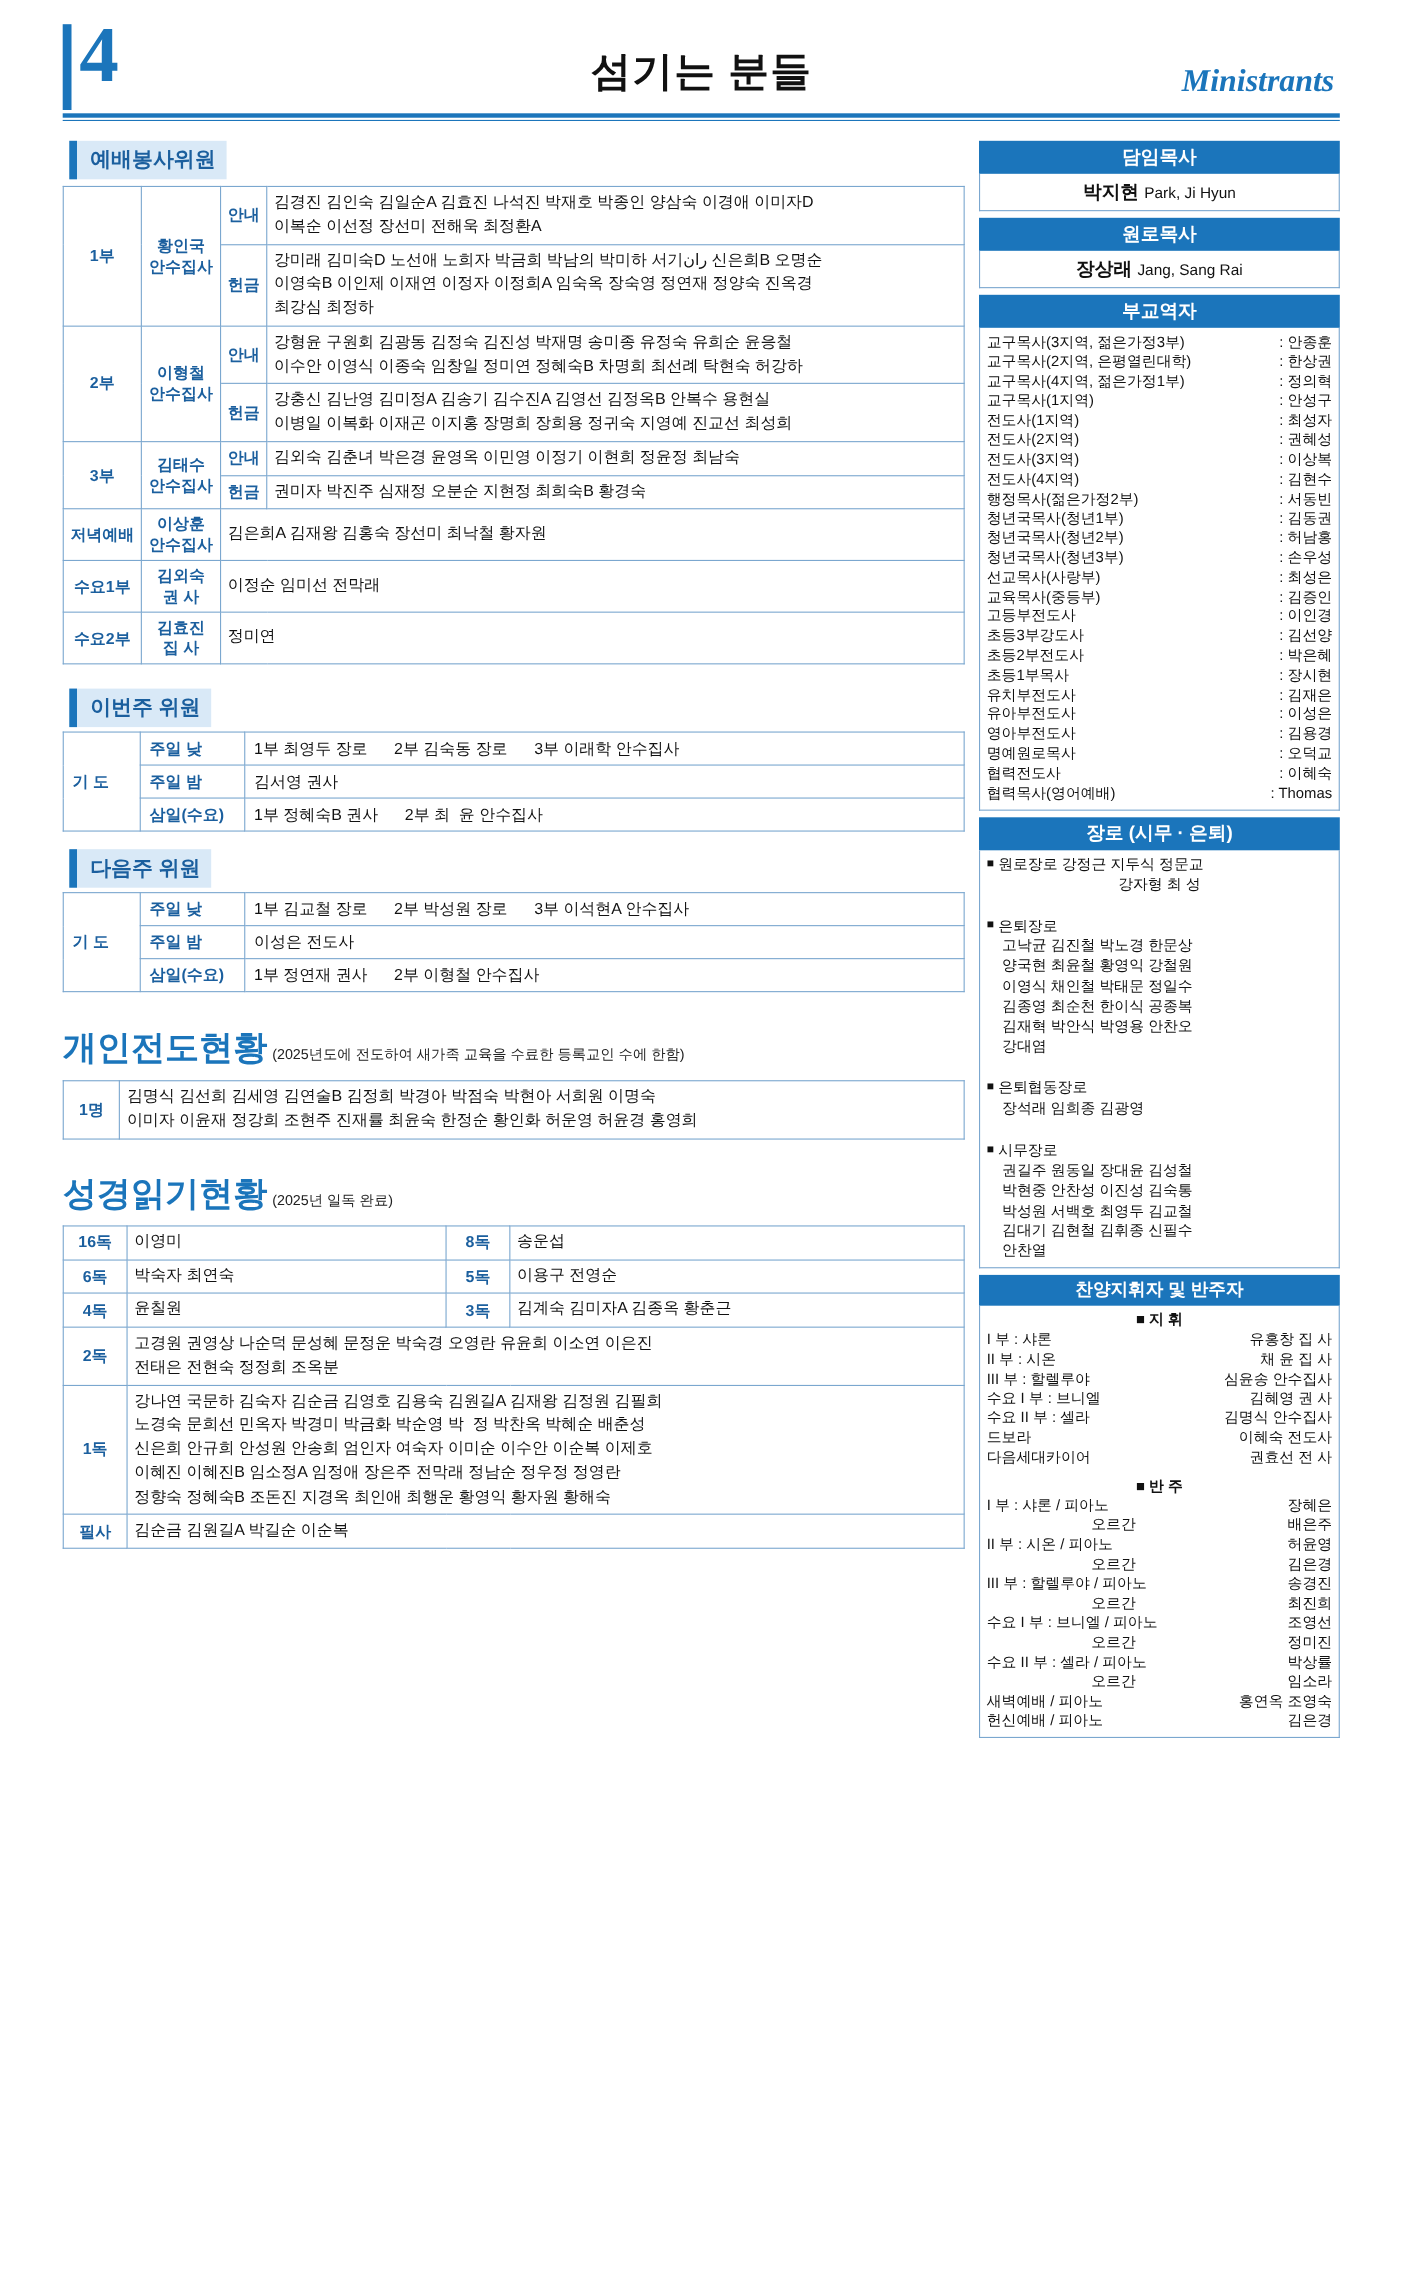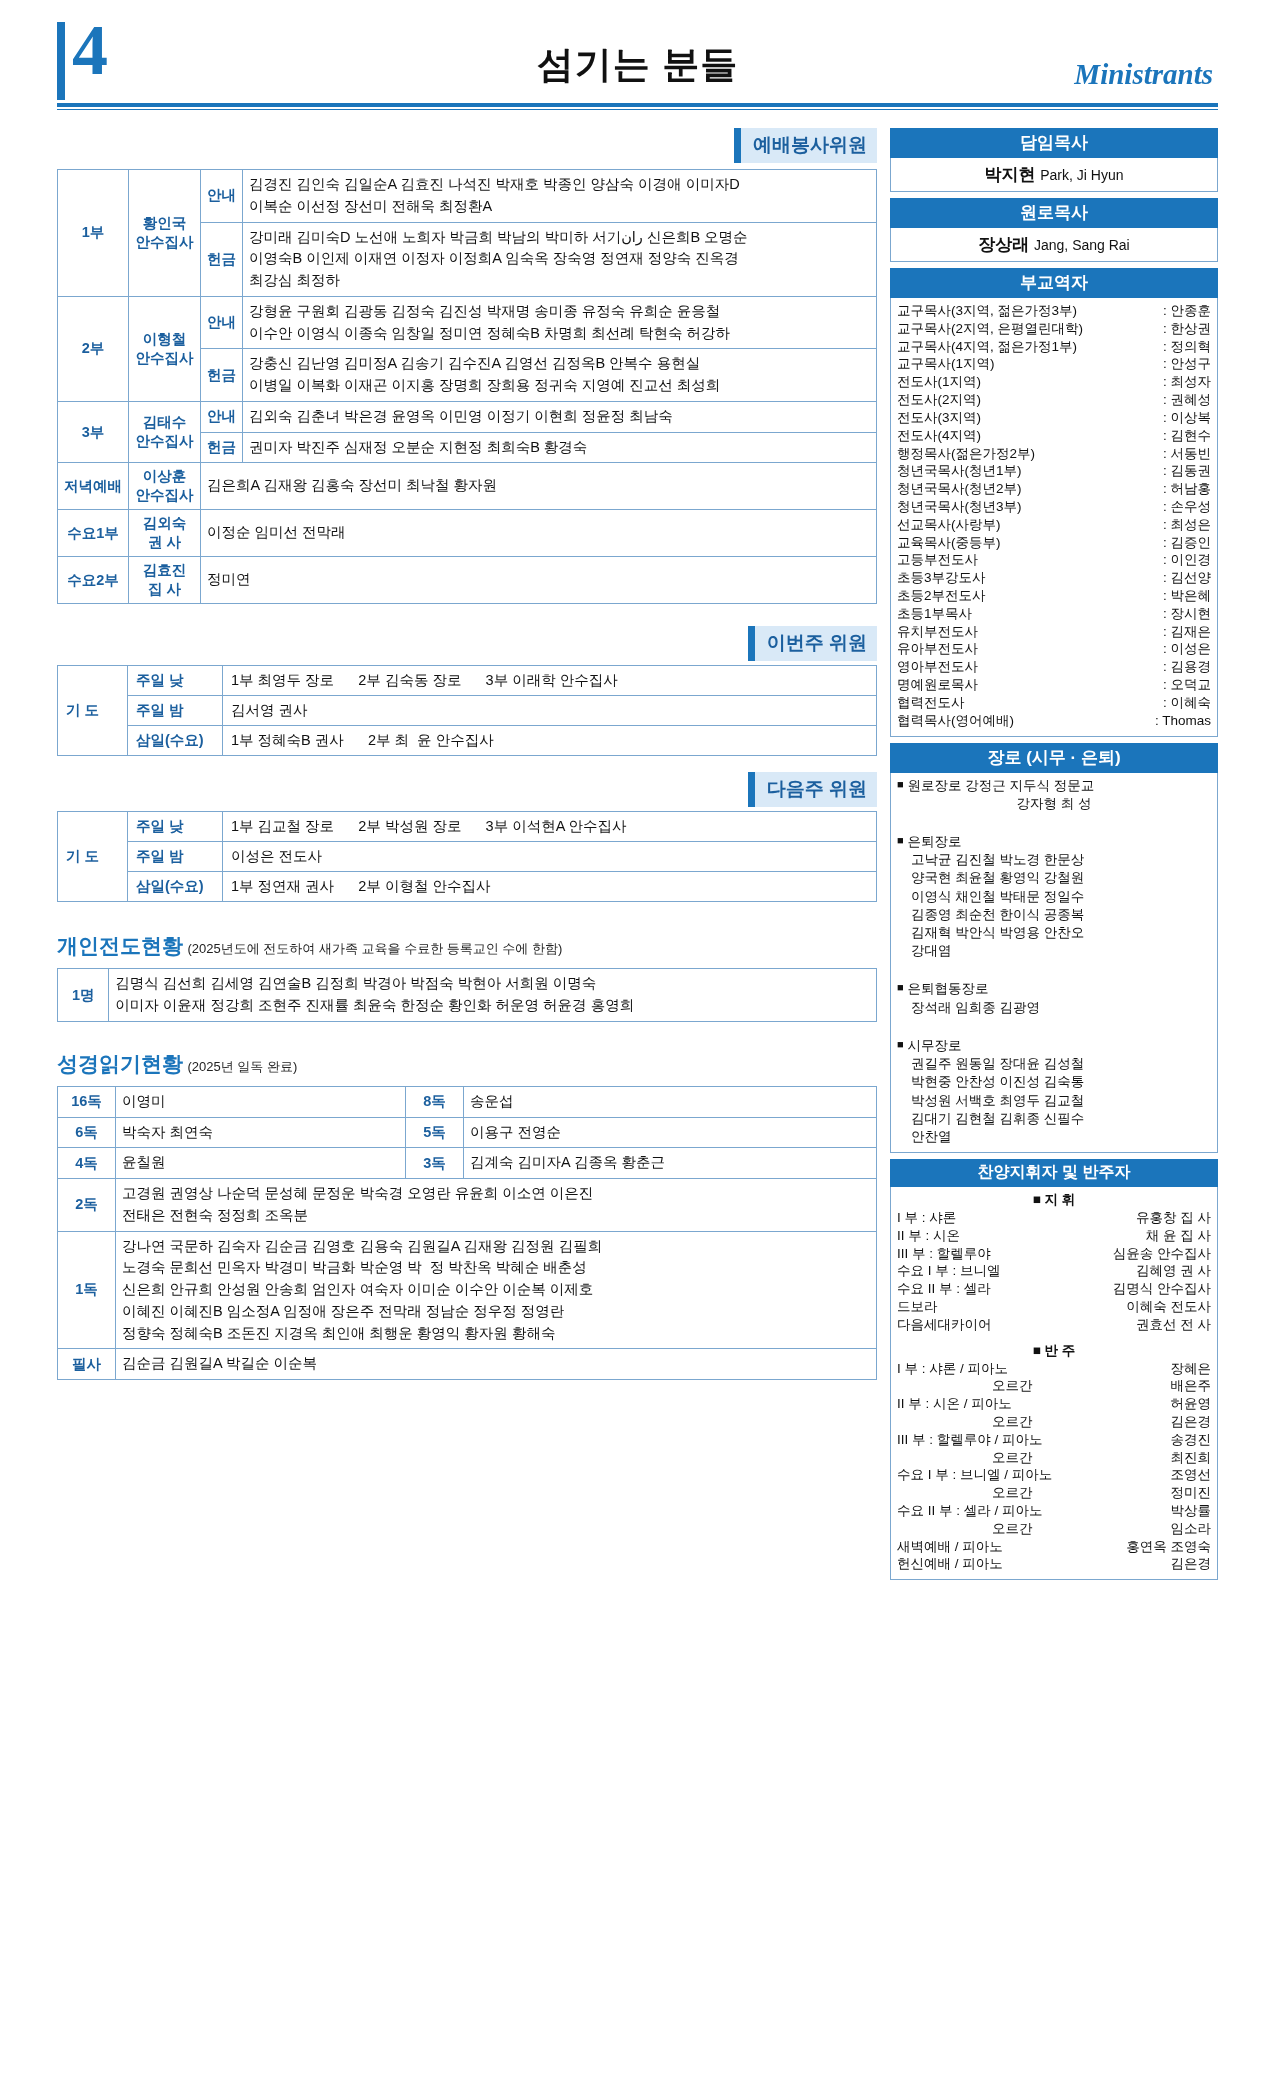--- a/index.html
+++ b/index.html
@@ -37,31 +37,31 @@
   
   .left { position:absolute; left:57px; top:128px; width:820px; }
 
   table.grid { border-collapse:collapse; width:100%; font-size:14.5px; }
   table.grid td { border:1px solid #7ba7cf; padding:4px 6px; vertical-align:middle; }
   .c-blue { color:#1b5f9e; font-weight:bold; text-align:center; white-space:nowrap; }
   .cell-names { line-height:1.5; }
 
   .blk { margin-bottom:14px; }
 
-  .title-row { margin:0 0 0 6px;text-align:right; }
+  .title-row { margin:0 0 0 6px; }
 
   
   .comm { border-collapse:collapse; width:100%; font-size:14.5px; margin-top:4px; }
   .comm td { border:1px solid #7ba7cf; padding:5px 8px; }
   .comm .lbl { color:#1b5f9e; font-weight:bold; text-align:left; width:70px; white-space:nowrap; }
   .comm .sub { color:#1b5f9e; font-weight:bold; width:95px; white-space:nowrap; }
   .comm .val { white-space:pre; }
 
   
-  .h2blue { color:#1b75bb; font-size:21px; font-weight:bold; display:inline-block; }
+  .h2blue { color:#1b75bb; font-size:31px; font-weight:bold; display:inline-block; }
   .note { font-size:13px; color:#222; font-weight:normal; }
 
   
   .right { position:absolute; left:890px; top:128px; width:328px; font-size:13.5px; }
   .rt-head {
     background:#1b75bb; color:#fff; text-align:center; font-weight:bold;
     font-size:17px; padding:3px 0 4px;
   }
   .rt-head.sm { font-size:16px; }
   .rt-body { border:1px solid #7ba7cf; border-top:none; padding:4px 6px 6px; }

